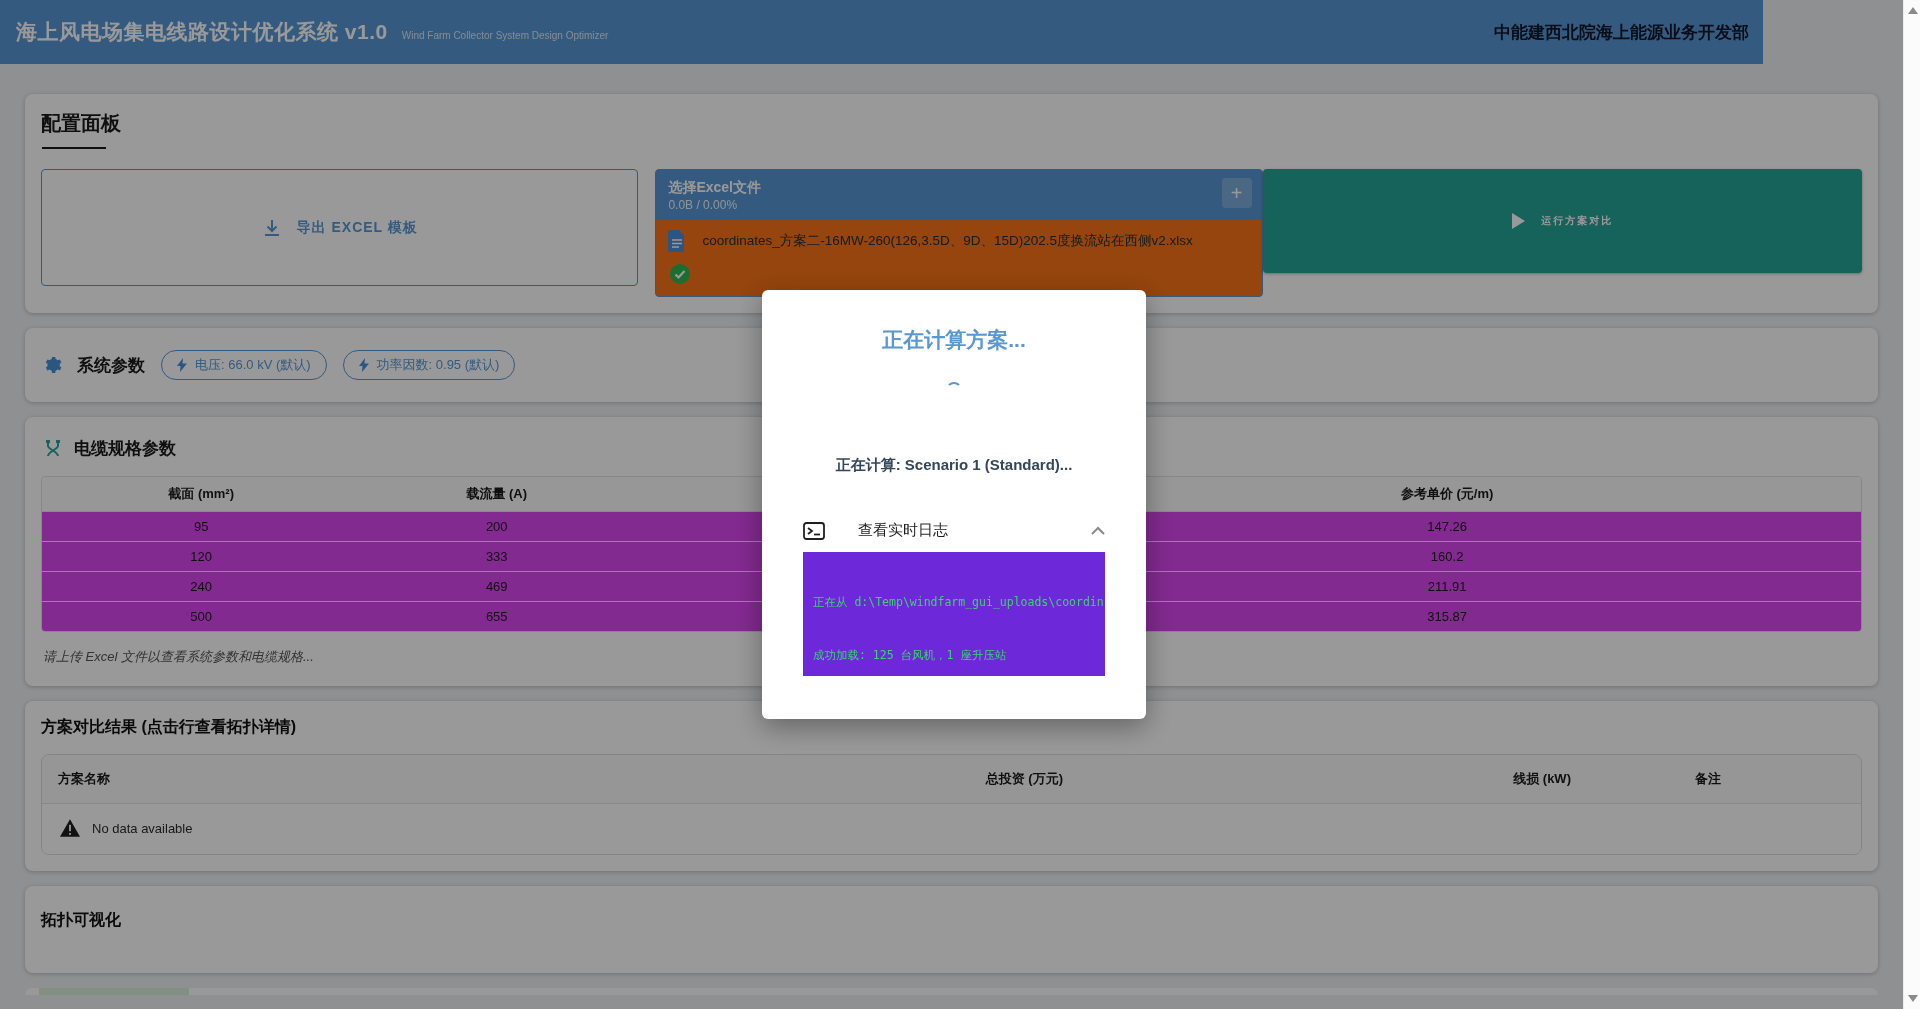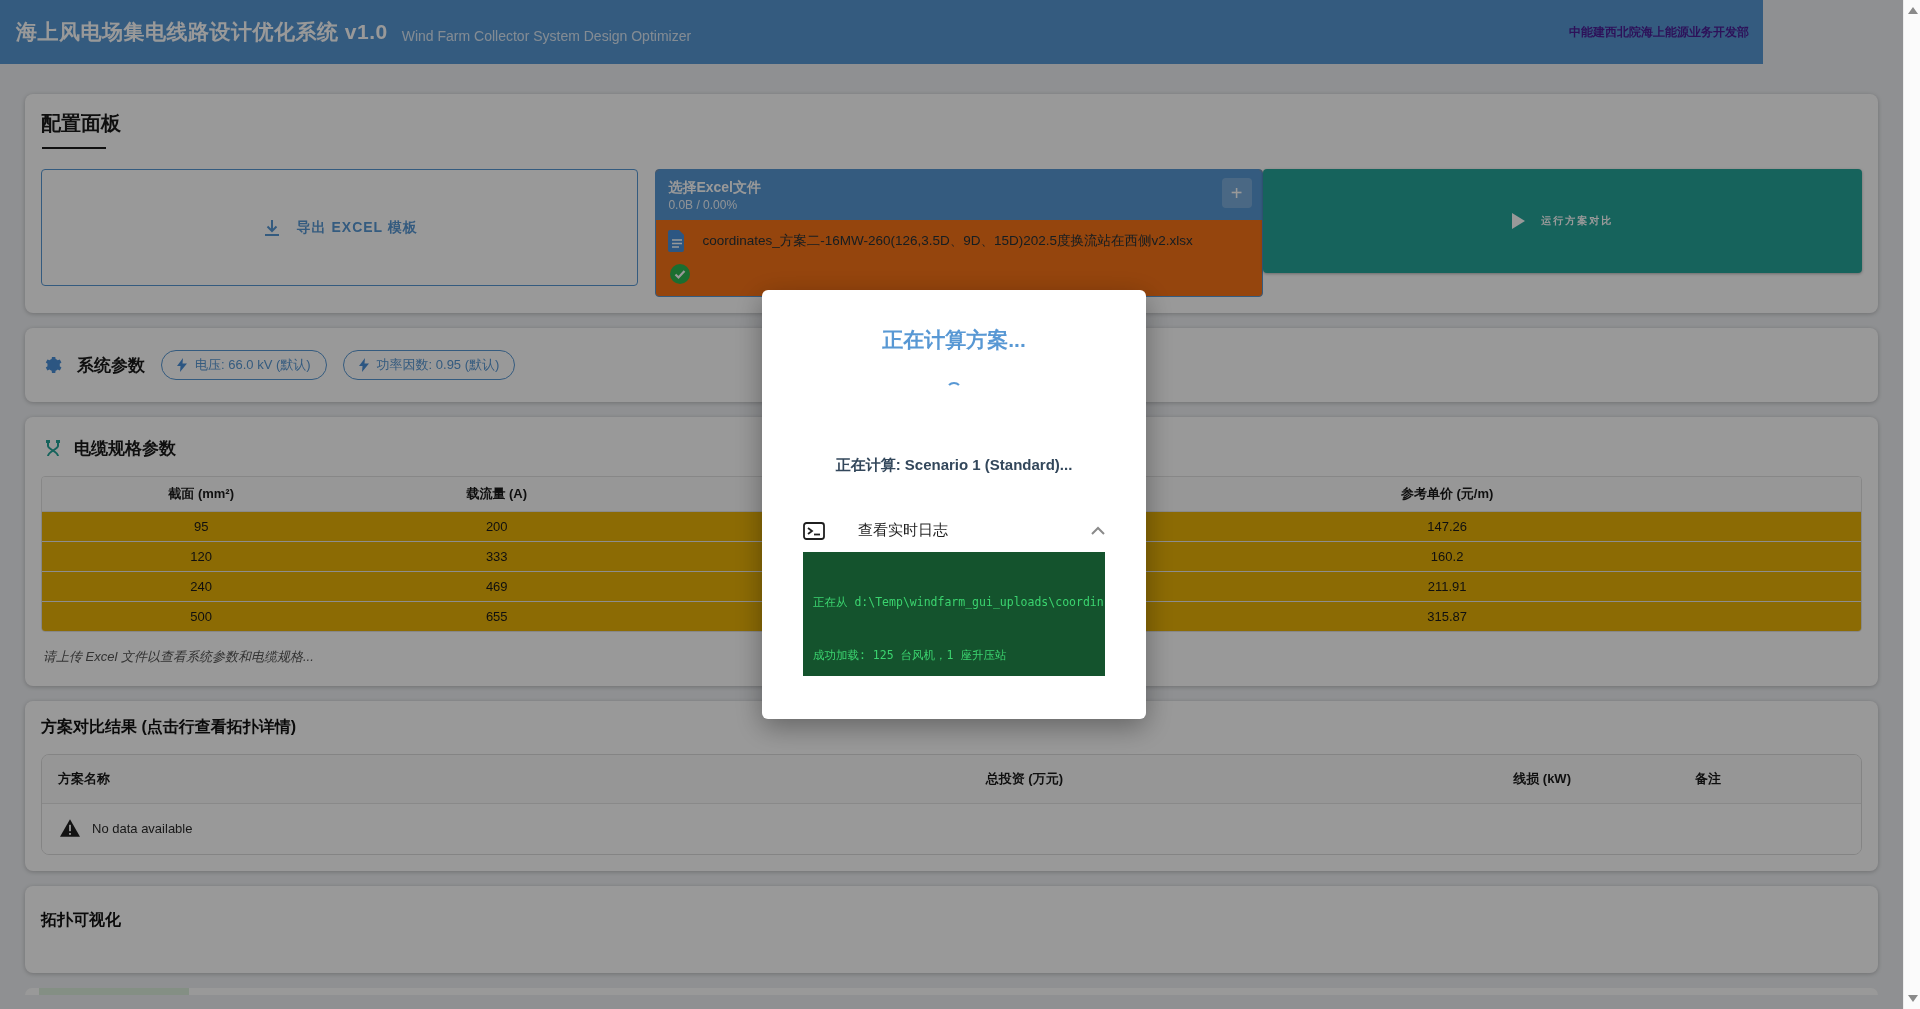--- a/index.html
+++ b/index.html
@@ -9,22 +9,22 @@
     background:#eef0f3;
     font-family:"Liberation Sans", sans-serif;
     color:#1a1a1a;
   }
   
   .app-header {
     width:1763px; height:64px; background:#5898d4;
     display:flex; align-items:center; padding:0 14px 0 16px;
   }
   .app-title { font-size:21px; font-weight:bold; color:#fff; letter-spacing:.5px; }
-  .app-subtitle { font-size:14px; color:rgba(255,255,255,.78); margin-left:14px; margin-top:7px; }
-  .app-org { margin-left:auto; font-size:12px; font-weight:bold; color:#4c1d95; }
+  .app-subtitle { font-size:10px; color:rgba(255,255,255,.78); margin-left:14px; margin-top:7px; }
+  .app-org { margin-left:auto; font-size:17px; font-weight:bold; color:#0f172a; }
 
   
   main { width:1903px; padding:30px 25px 0 25px; }
   .card {
     background:#fff; border-radius:8px; padding:16px;
     box-shadow:0 1px 4px rgba(0,0,0,.22); margin-bottom:15px;
   }
   .section-heading { font-size:16px; font-weight:bold; color:#111; }
   .config-heading { font-size:20px; font-weight:bold; }
   .heading-underline { width:64px; height:2px; background:#1c1c1c; margin:10px 0 20px 1px; }
@@ -60,21 +60,21 @@
   .chip {
     display:flex; align-items:center; gap:8px; margin-left:16px;
     border:1px solid #5898d4; color:#5898d4; border-radius:16px;
     padding:5px 15px; font-size:13px; background:transparent;
   }
 
   .cable-title-row { display:flex; align-items:center; gap:11px; font-size:17px; font-weight:bold; margin:4px 0 16px 2px; }
   .data-table { width:100%; border-collapse:collapse; font-size:13px; }
   .data-table-wrap { border:1px solid #e2e2e2; border-radius:4px; overflow:hidden; }
   .data-table th { font-weight:bold; padding:8px 6px; background:#fcfcfc; border-bottom:1px solid #e6e6e6; text-align:center; }
-  .data-table td { padding:7px 6px; text-align:center; border-bottom:1px solid #ececec; background:#eab308; }
+  .data-table td { padding:7px 6px; text-align:center; border-bottom:1px solid #ececec; background:#d946ef; }
   .data-table tr:last-child td { border-bottom:none; }
   .upload-note { font-style:italic; color:#555; font-size:13px; margin:16px 0 4px 2px; }
 
   .results-card-inner { border:1px solid #ddd; border-radius:8px; overflow:hidden; margin-top:16px; }
   .results-table { width:100%; border-collapse:collapse; font-size:13px; }
   .results-table th { text-align:left; font-weight:bold; padding:15px 16px; background:#fbfbfb; border-bottom:1px solid #e4e4e4; }
   .no-data-row { display:flex; align-items:center; gap:12px; padding:15px 16px 17px 18px; font-size:13px; color:#2b2b2b; background:#fff; }
 
   .topology-card { padding:24px 16px 42px 16px; }
   .next-card-sliver { height:7px; background:#fff; border-radius:8px 8px 0 0; position:relative; overflow:hidden; }
@@ -92,21 +92,21 @@
     width:16px; height:16px; margin:28px auto 0 auto; border-radius:50%;
     border:2.5px solid transparent; border-top-color:#5898d4;
     animation:spin 1s linear infinite;
   }
   @keyframes spin { to { transform:rotate(360deg); } }
   .modal-status { margin-top:58px; font-size:15px; font-weight:bold; color:#33475b; }
   .log-row { width:302px; margin:46px auto 0 auto; display:flex; align-items:center; text-align:left; cursor:pointer; }
   .log-label { margin-left:33px; font-size:15px; color:#1f1f1f; }
   .log-chevron { margin-left:auto; }
   .terminal {
-    width:302px; height:124px; margin:12px auto 0 auto; background:#14532d;
+    width:302px; height:124px; margin:12px auto 0 auto; background:#6d28d9;
     text-align:left; padding:7px 0 0 10px; overflow:hidden;
     font-family:"DejaVu Sans Mono", monospace; font-size:11.5px; line-height:17.5px;
     color:#3bd46f; white-space:pre;
   }
 
   
   .scrollbar { position:fixed; right:0; top:0; width:17px; height:1009px; background:#fbfbfb; border-left:1px solid #ededed; z-index:60; }
   .sb-arrow-up, .sb-arrow-down { position:absolute; left:4px; width:0; height:0; border-left:5px solid transparent; border-right:5px solid transparent; }
   .sb-arrow-up { top:7px; border-bottom:7px solid #8a8a8a; }
   .sb-arrow-down { bottom:7px; border-top:7px solid #8a8a8a; }

